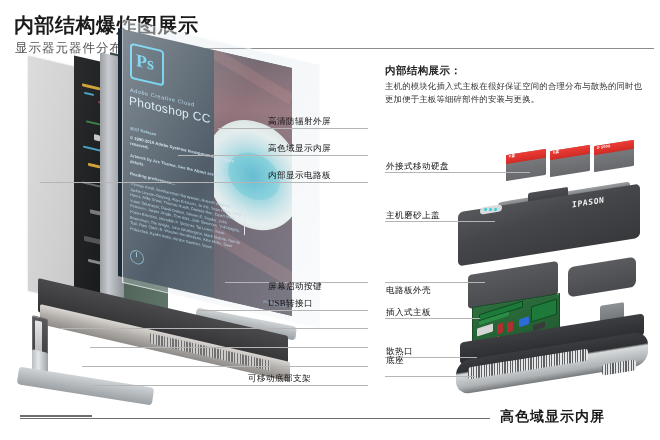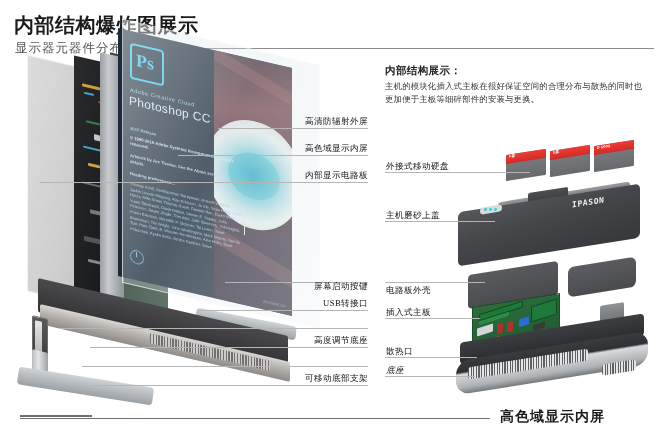--- a/index.html
+++ b/index.html
@@ -10,21 +10,21 @@
   .title{position:absolute;left:14px;top:12px;font-size:20px;font-weight:bold;color:#1b1b1b;letter-spacing:0.5px;}
   .subtitle{position:absolute;left:15px;top:40px;font-size:12.5px;color:#555;letter-spacing:1px;}
   .subrule{position:absolute;left:132px;top:48px;width:522px;height:1px;background:#8c8c8c;}
 
   
   .desc-h{position:absolute;left:385px;top:64px;font-size:10.5px;color:#222;font-weight:bold;letter-spacing:.4px;}
   .desc-b{position:absolute;left:385px;top:80px;width:262px;font-size:8.4px;line-height:12.5px;color:#333;letter-spacing:.2px;}
 
   
   .lab{position:absolute;font-size:8.6px;color:#111;letter-spacing:.4px;white-space:nowrap;padding-bottom:2px;}
-  .lab.r{text-align:right;}
+  .lab.r{}
   .ln{position:absolute;height:1px;background:#b5b5b5;}
 
   
   .botline{position:absolute;left:20px;top:418px;width:470px;height:1px;background:#6f6f6f;}
   .botline2{position:absolute;left:20px;top:415px;width:72px;height:2px;background:#6f6f6f;}
   .botcap{position:absolute;left:500px;top:408px;font-size:14px;color:#1b1b1b;letter-spacing:1px;font-weight:bold;}
 
   
   #monitor{position:absolute;left:0px;top:55px;width:300px;height:350px;}
 
@@ -204,21 +204,20 @@
   <div class="ln" style="left:60px;top:328px;width:308px;"></div>
   <div class="ln" style="left:90px;top:347px;width:278px;"></div>
   <div class="ln" style="left:82px;top:366px;width:286px;"></div>
   <div class="ln" style="left:92px;top:385px;width:276px;"></div>
 
   <div class="lab r" style="left:268px;top:116px;width:100px;">高清防辐射外屏</div>
   <div class="lab r" style="left:268px;top:143px;width:100px;">高色域显示内屏</div>
   <div class="lab r" style="left:268px;top:170px;width:100px;">内部显示电路板</div>
   <div class="lab r" style="left:268px;top:281px;width:100px;">屏幕启动按键</div>
   <div class="lab r" style="left:268px;top:298px;width:100px;font-family:Liberation Serif, serif;">USB转接口</div>
-  <div class="lab r" style="left:258px;top:335px;width:110px;">高度调节底座</div>
   <div class="lab r" style="left:248px;top:373px;width:120px;">可移动底部支架</div>
 
   <div id="host">
     <div class="hdd" style="left:56px;top:12px;"></div>
     <div class="hdd-top" style="left:56px;top:12px;"></div>
     <div class="hdd-lab" style="left:59px;top:14px;">F盘</div>
 
     <div class="hdd" style="left:100px;top:8px;"></div>
     <div class="hdd-top" style="left:100px;top:8px;"></div>
     <div class="hdd-lab" style="left:103px;top:10px;">E盘</div>
@@ -264,19 +263,19 @@
   <div class="ln" style="left:385px;top:282px;width:100px;"></div>
   <div class="ln" style="left:385px;top:318px;width:95px;"></div>
   <div class="ln" style="left:385px;top:357px;width:92px;"></div>
   <div class="ln" style="left:385px;top:376px;width:90px;"></div>
 
   <div class="lab" style="left:386px;top:161px;">外接式移动硬盘</div>
   <div class="lab" style="left:386px;top:210px;">主机磨砂上盖</div>
   <div class="lab" style="left:386px;top:285px;">电路板外壳</div>
   <div class="lab" style="left:386px;top:307px;">插入式主板</div>
   <div class="lab" style="left:386px;top:346px;">散热口</div>
-  <div class="lab" style="left:386px;top:365px;font-style:italic;">底座</div>
+  <div class="lab" style="left:386px;top:355px;">底座</div>
 
   <div class="botline2"></div>
   <div class="botline"></div>
   <div class="botcap">高色域显示内屏</div>
 
 </div>
 
 </body></html>

